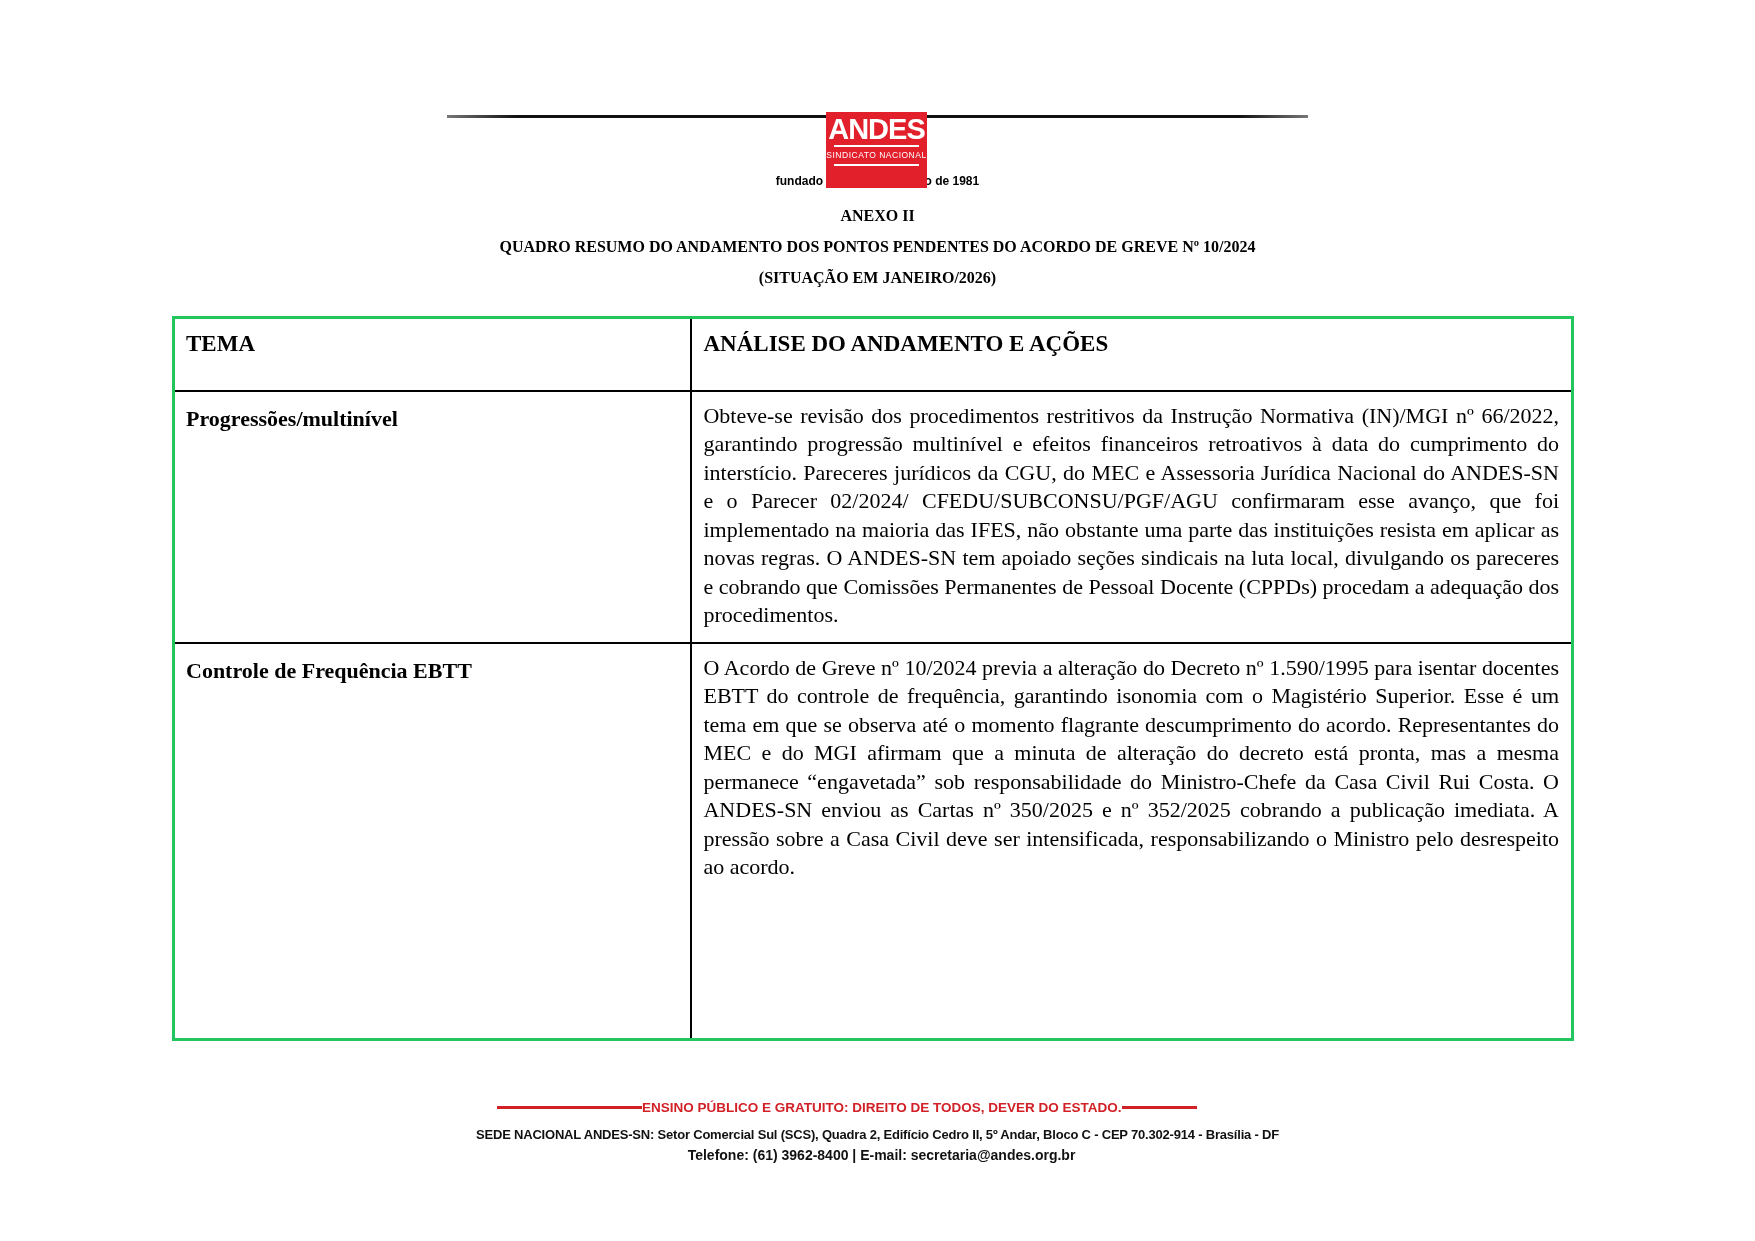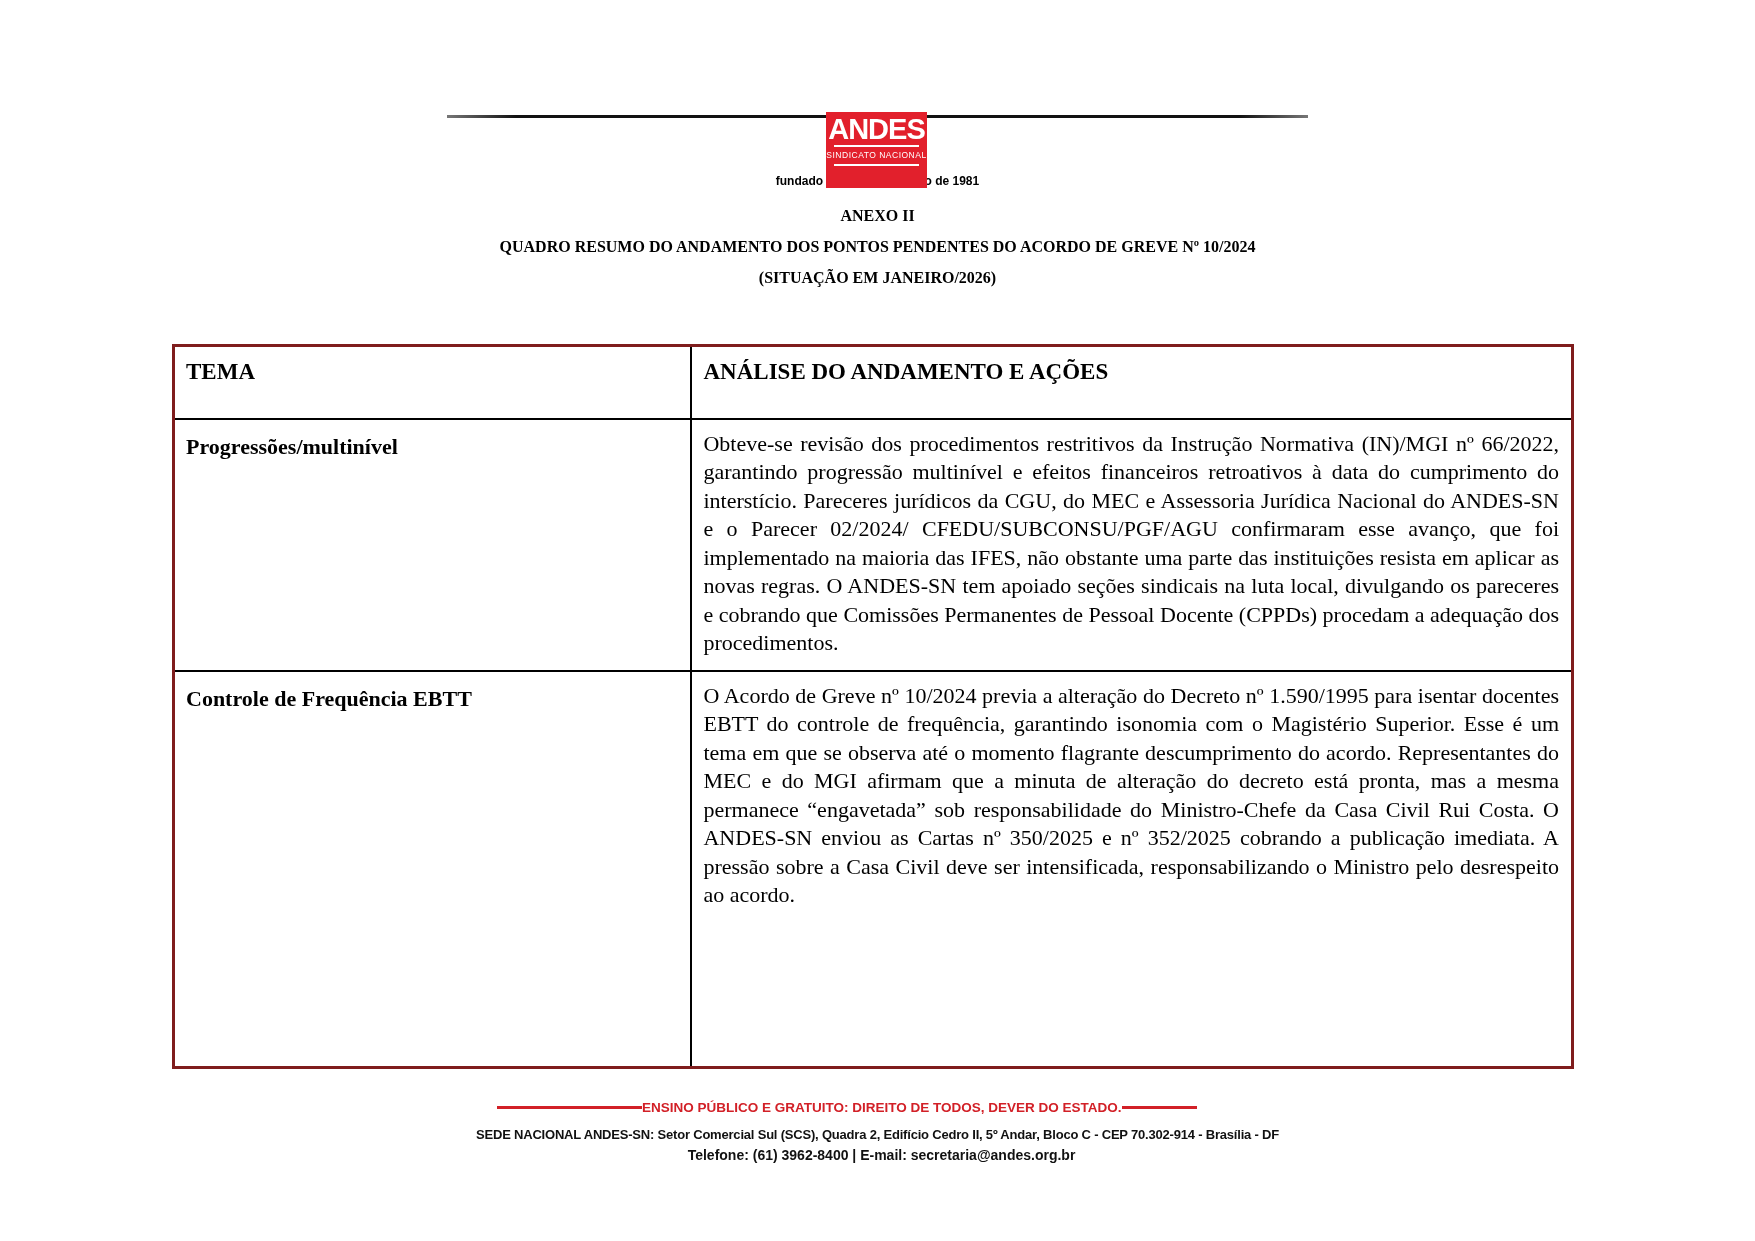--- a/index.html
+++ b/index.html
@@ -95,25 +95,25 @@
     line-height: 26px;
   }
   .t-annex { top: 203px; }
   .t-main  { top: 234px; }
   .t-sub   { top: 265px; }
 
   
   table.summary {
     position: absolute;
     left: 172px;
-    top: 344px;
+    top: 316px;
     width: 1402px;
     border-collapse: collapse;
     table-layout: fixed;
-    border: 3px solid #7f1d1d;
+    border: 3px solid #22c55e;
   }
   table.summary td {
     border: 2px solid #000;
     vertical-align: top;
     box-sizing: border-box;
   }
   .col-tema   { width: 448px; }
   .col-analise{ width: 762px; }
   td.h-cell {
     height: 73px;

